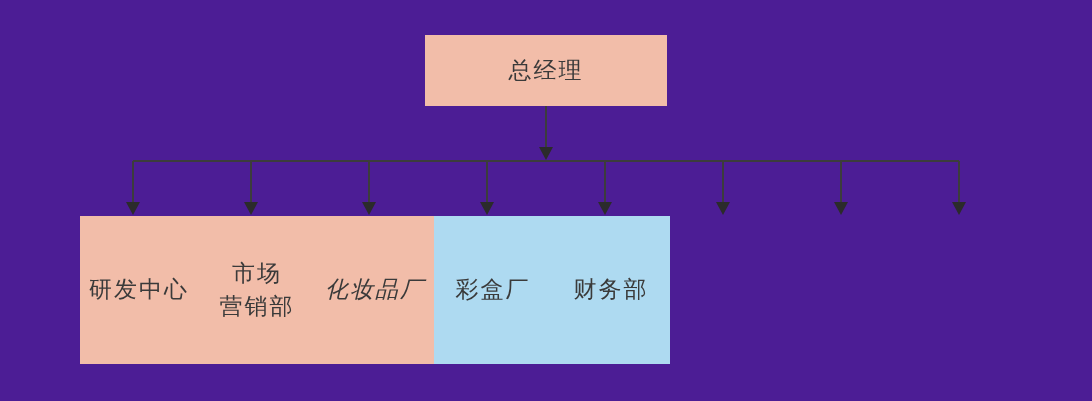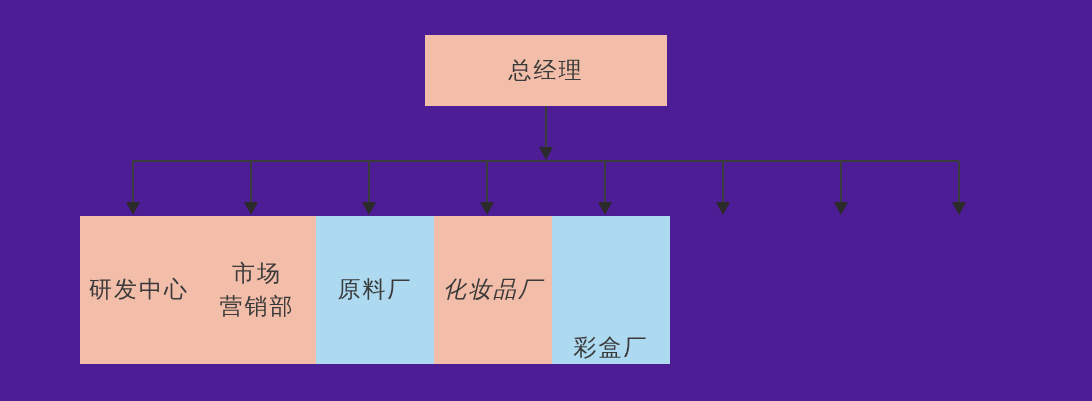--- a/index.html
+++ b/index.html
@@ -93,18 +93,18 @@
     </svg>
 
   <div class="node root-box" style="background: rgb(242, 189, 169);">
     <span>总经理</span>
   </div>
 
   <div class="dept-row">
       <div class="dept-box" style="background: rgb(242, 189, 169);"><span>研发中心</span></div>
       <div class="dept-box" style="background: rgb(242, 189, 169);"><span>市场
 营销部</span></div>
-      <div class="dept-box" style="background: rgb(174, 218, 241);"><span>原料厂</span></div>
       <div class="dept-box" style="background: rgb(242, 189, 169); font-style: italic;"><span>化妆品厂</span></div>
-      <div class="dept-box" style="background: rgb(174, 218, 241); align-items: flex-end;"><span>彩盒厂</span></div>
+      <div class="dept-box" style="background: rgb(174, 218, 241);"><span>彩盒厂</span></div>
+      <div class="dept-box" style="background: rgb(174, 218, 241);"><span>财务部</span></div>
     </div>
 
 </div>
 
 </body></html>

